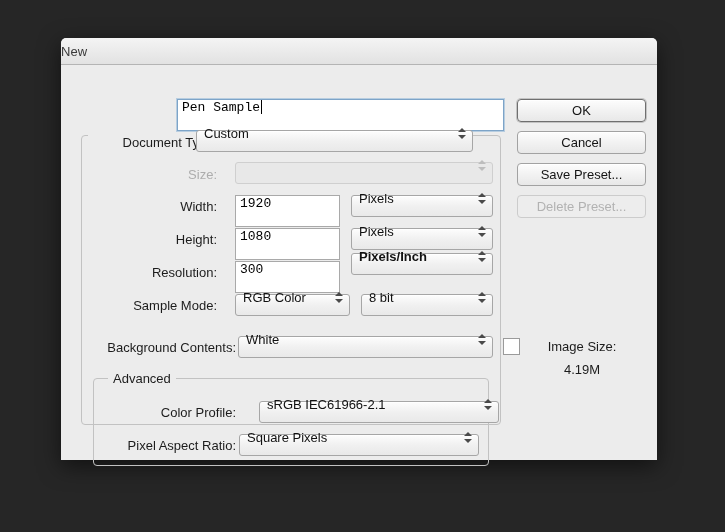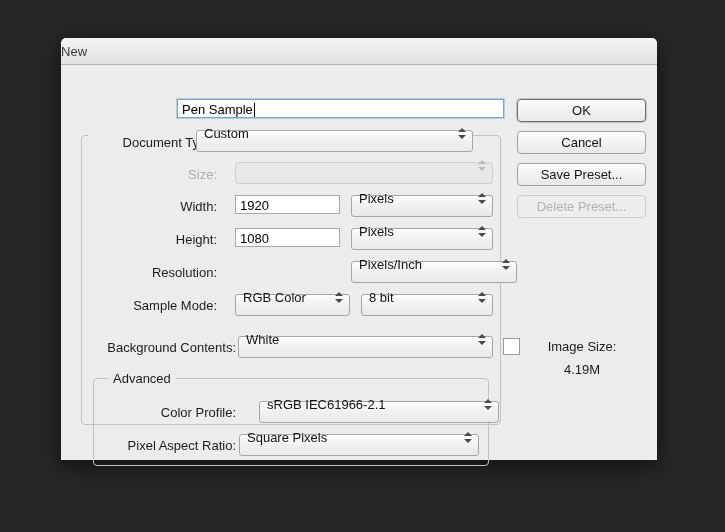--- a/index.html
+++ b/index.html
@@ -57,22 +57,23 @@
   .label.disabled { color: #adadad; }
 
   .textfield {
     box-sizing: border-box;
     background: #ffffff;
     border: 1px solid #a9a9a9;
     font-size: 13px;
     color: #000;
     padding: 0 4px;
     display: flex;
-    align-items: flex-end;
-    height: 19px;
+    align-items: flex-start;
+    height: 32px;
+    font-family: Liberation Mono, monospace;
   }
   .textfield.focused {
     border: 1px solid #7da4c8;
     box-shadow: 0 0 0 1px rgba(140,180,215,0.55);
   }
 
   
   .popup {
     box-sizing: border-box;
     height: 22px;
@@ -252,21 +253,24 @@
     </div>
     <div class="popup" style="position:absolute; left:290px; top:163px; width:142px;">
       <span class="ptext">Pixels</span>
       <span class="steps">
           <i class="up"></i>
           <i class="down"></i>
         </span>
     </div>
 
     <div class="label" style="position:absolute; left:36px; top:200px; width:120px;">Resolution:</div>
-    <div class="popup" style="position:absolute; left:290px; top:196px; width:166px;">
+    <div class="textfield" style="position:absolute; left:174px; top:196px; width:105px;">
+      <span>300</span>
+    </div>
+    <div class="popup" style="position:absolute; left:290px; top:188px; width:142px;font-weight:bold;">
       <span class="ptext">Pixels/Inch</span>
       <span class="steps">
           <i class="up"></i>
           <i class="down"></i>
         </span>
     </div>
 
     <div class="label" style="position:absolute; left:36px; top:233px; width:120px;">Sample Mode:</div>
     <div class="popup" style="position:absolute; left:174px; top:229px; width:115px;gap:19px;">
       <span class="ptext">RGB Color</span>

